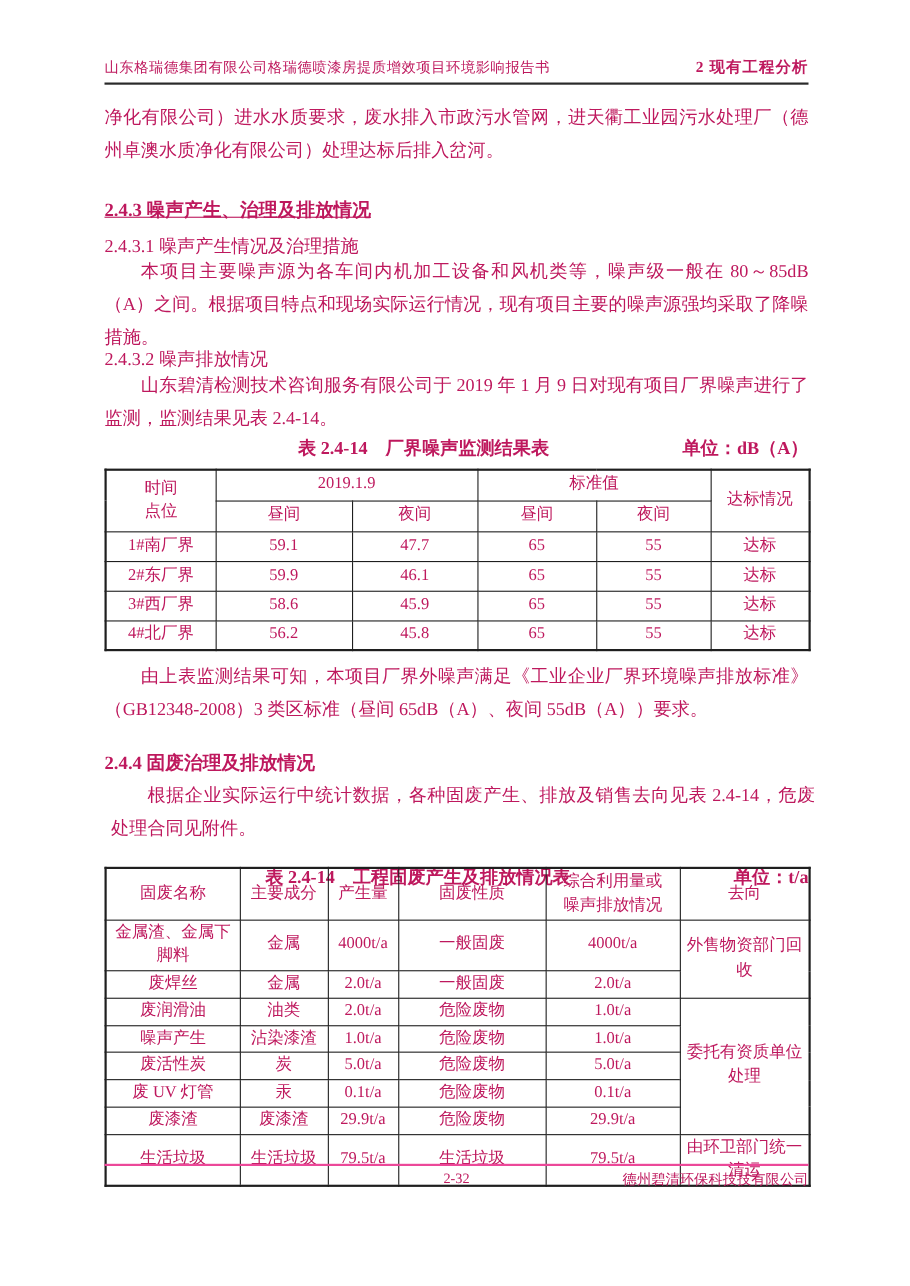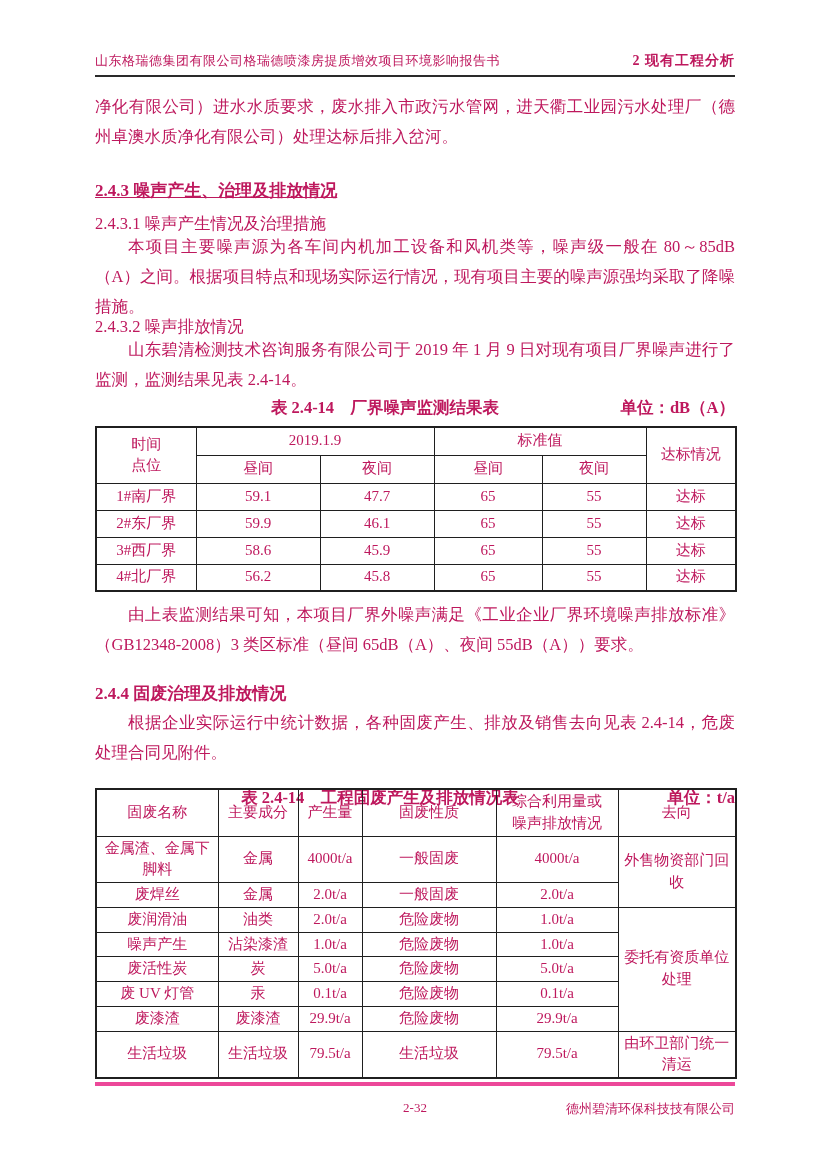--- a/index.html
+++ b/index.html
@@ -21,22 +21,22 @@
   .caption .cap-title{display:block;text-align:center;}
   .cap1 .cap-title{padding-right:60px;}
   .cap2 .cap-title{padding-right:70px;}
   .caption .cap-unit{position:absolute;right:0;top:0;}
   
   table.doc{border-collapse:collapse;width:640px;table-layout:fixed;}
   table.doc td,table.doc th{border:1px solid #1f1f1f;font-weight:normal;text-align:center;
        vertical-align:middle;font-size:15px;padding:1px 2px;line-height:1.45;}
   table.doc{border:2px solid #1f1f1f;}
   
-  .ftr{position:absolute;top:1082px;left:95px;width:640px;border-top:4px solid #ec4899;
-       padding-top:14px;font-size:13px;}
+  .ftr{position:absolute;top:1058px;left:95px;width:640px;border-top:2px solid #ec4899;
+       padding-top:3px;font-size:13px;}
   .ftr-inner{position:relative;text-align:center;}
   .ftr-company{position:absolute;right:0;top:0;}
 </style>
 </head>
 <body>
 
 <div class="page">
 
   <div class="hdr">
     <span class="hdr-left">山东格瑞德集团有限公司格瑞德喷漆房提质增效项目环境影响报告书</span>
@@ -117,21 +117,21 @@
       <td>55</td>
       <td>达标</td>
     </tr>
   </tbody>
     </table>
 
   <div class="blk para indent" style="top:600px;">由上表监测结果可知，本项目厂界外噪声满足《工业企业厂界环境噪声排放标准》（GB12348-2008）3 类区标准（昼间 65dB（A）、夜间 55dB（A））要求。</div>
 
   <div class="blk h-bold" style="top:675px;">2.4.4 固废治理及排放情况</div>
 
-  <div class="blk para indent" style="top:708px;">根据企业实际运行中统计数据，各种固废产生、排放及销售去向见表 2.4-14，危废处理合同见附件。</div>
+  <div class="blk para indent" style="top:708px;margin-left:6px;">根据企业实际运行中统计数据，各种固废产生、排放及销售去向见表 2.4-14，危废处理合同见附件。</div>
 
   <div class="blk caption cap2" style="top:761px;">
     <span class="cap-title">表 2.4-14　工程固废产生及排放情况表</span>
     <span class="cap-unit">单位：t/a</span>
   </div>
 
   <table class="doc blk" style="top:788px;">
     <colgroup>
       <col style="width:122px">
         <col style="width:80px">

